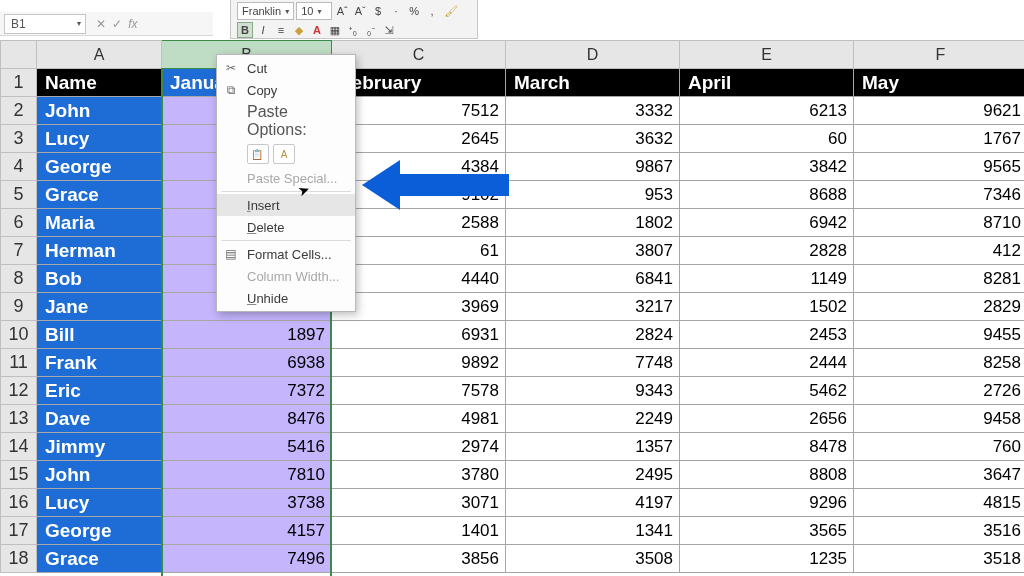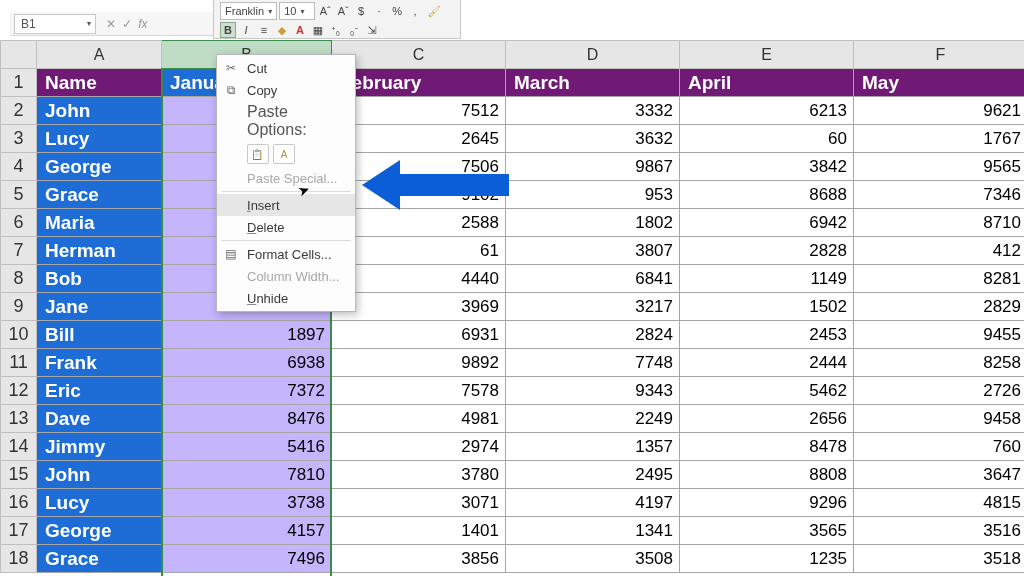--- a/index.html
+++ b/index.html
@@ -9,39 +9,39 @@
     background: #fff;
     width: 1024px;
     height: 576px;
     overflow: hidden;
     position: relative;
   }
 
   
   .ribbon-strip {
     position: absolute;
-    left: 213px; top: 0;
+    left: 230px; top: 0;
     width: 248px; height: 39px;
     background: #f3f3f3;
     border: 1px solid #c8c8c8;
     border-top: none;
     display: flex;
     flex-direction: column;
     padding: 2px 6px;
     gap: 2px;
   }
   .ribbon-row { display: flex; align-items: center; gap: 2px; font-size: 11px; color: #444; }
   .rbtn { display:inline-flex; align-items:center; justify-content:center; min-width:16px; height:16px; padding:0 2px; }
   .rbtn.bold-on { background:#d0e0d0; border:1px solid #8aa88a; font-weight:bold; }
   .fontbox { display:inline-flex; align-items:center; border:1px solid #bbb; background:#fff; height:18px; padding:0 4px; gap:4px; font-size:11px; }
   .caret { font-size:8px; color:#555; }
 
   .namebox-area {
     position: absolute;
-    left: 10px; top: 12px;
+    left: 0; top: 12px;
     width: 213px; height: 24px;
     background: #f6f6f6;
     border-bottom: 1px solid #d8d8d8;
     display: flex;
     align-items: center;
     font-size: 12px;
     color: #555;
   }
   .namebox {
     width: 82px; height: 20px;
@@ -74,21 +74,21 @@
     border: 1px solid #a6a6a6;
     height: 28px;
     padding: 0 6px;
     font-size: 17px;
     text-align: right;
     background: #fff;
     white-space: nowrap;
     overflow: hidden;
   }
   td.cell.hdrcell {
-    background: #701a75;
+    background: #000000;
     color: #fff;
     font-weight: bold;
     text-align: left;
     font-size: 19px;
     padding-left: 8px;
   }
   td.cell.namecell {
     background: #1e6dd6;
     color: #fff;
     font-weight: bold;
@@ -275,21 +275,21 @@
           <td class="cell selcol"></td>
           <td class="cell">2645</td>
           <td class="cell">3632</td>
           <td class="cell">60</td>
           <td class="cell">1767</td>
         </tr>
         <tr>
           <td class="rowhdr">4</td>
           <td class="cell namecell">George</td>
           <td class="cell selcol"></td>
-          <td class="cell">7506</td>
+          <td class="cell">4384</td>
           <td class="cell">9867</td>
           <td class="cell">3842</td>
           <td class="cell">9565</td>
         </tr>
         <tr>
           <td class="rowhdr">5</td>
           <td class="cell namecell">Grace</td>
           <td class="cell selcol"></td>
           <td class="cell">9102</td>
           <td class="cell">953</td>

